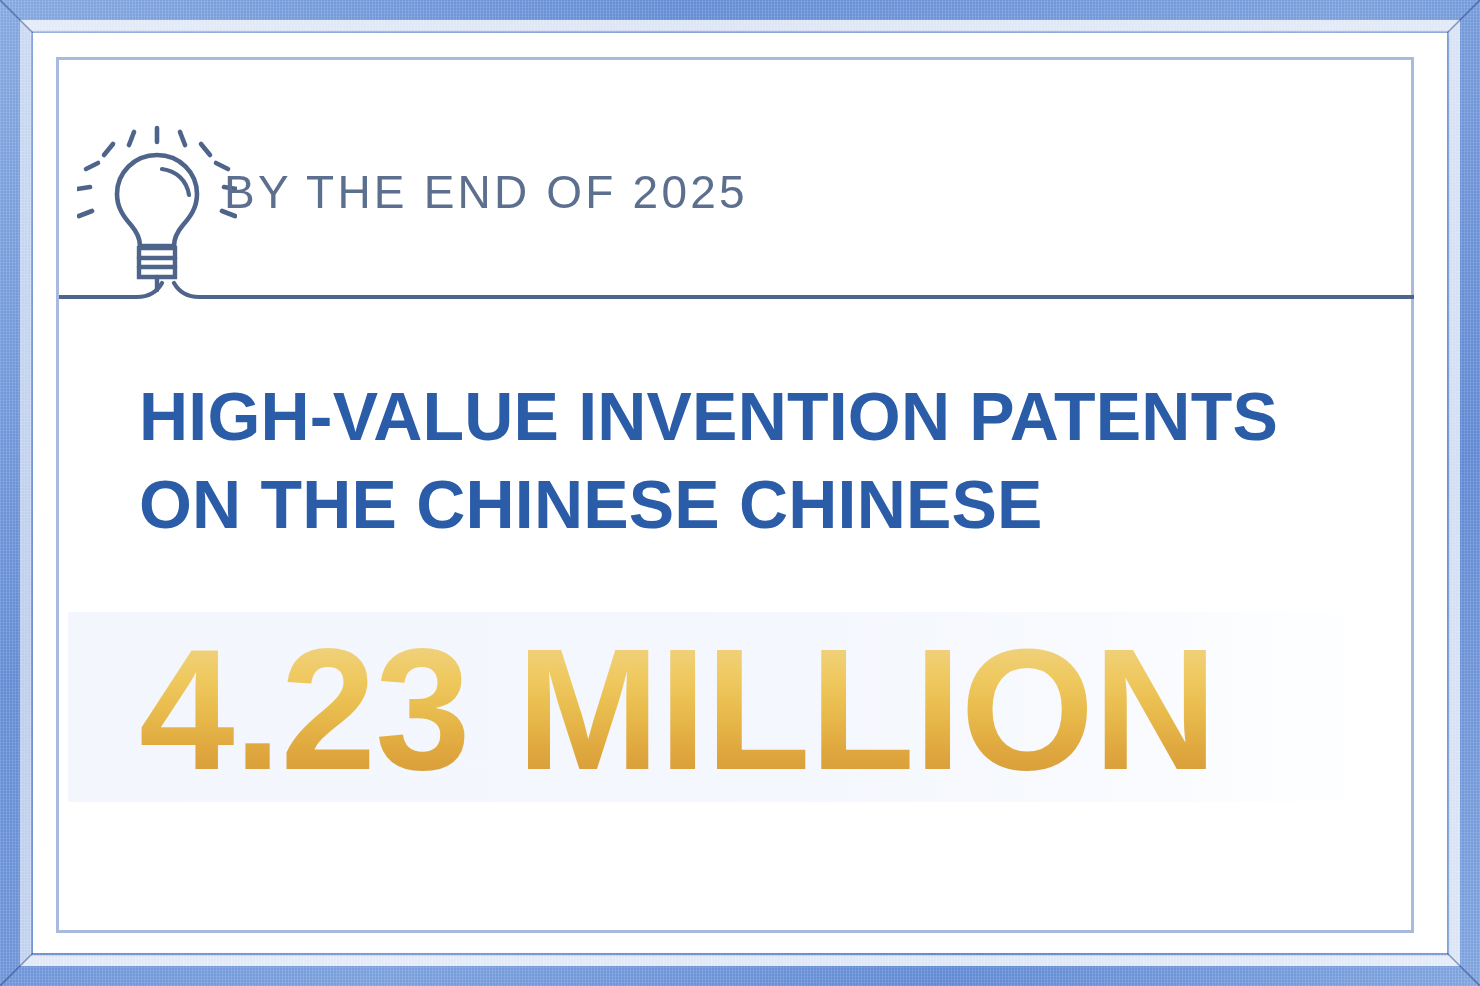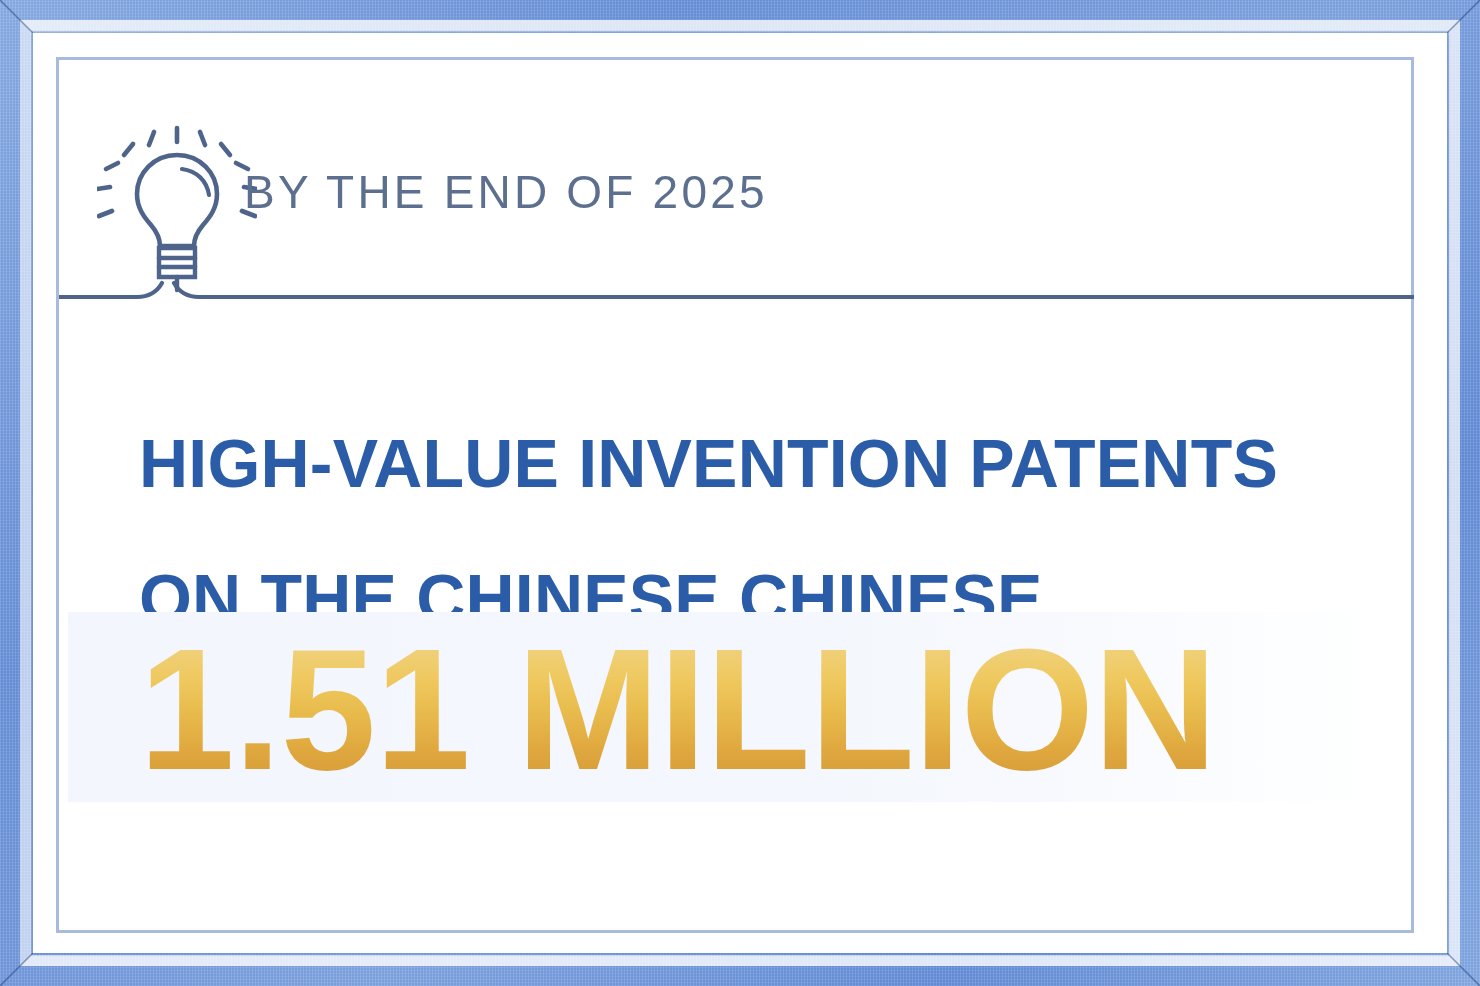--- a/index.html
+++ b/index.html
@@ -70,21 +70,21 @@
     left:56px; top:57px;
     width:1358px; height:876px;
     border:3px solid #A8BBDC;
     background:transparent;
   }
 
   
   #header {
     position:absolute;
     left:59px; top:60px;
-    width:1355px; height:211px;margin-left:20px;
+    width:1355px; height:211px;
   }
   #bulb-icon {
     position:absolute;
     left:18px; top:62px;
     width:160px; height:185px;
   }
   #eyebrow {
     position:absolute;
     left:165px; top:105px;
     font-size:46px;
@@ -106,21 +106,21 @@
     position:absolute;
     left:139px; top:372px;
     width:1180px;
     font-size:68px;
     line-height:88px;
     font-weight:700;
     letter-spacing:0.2px;
     color:#2B5CA8;
     white-space:nowrap;
   }
-  #headline .line { display:block;margin-top:47px; }
+  #headline .line { display:block; }
 
   
   #stat-band {
     position:absolute;
     left:68px; top:612px;
     width:1330px; height:190px;
     background:linear-gradient(90deg,
         #F3F6FC 0%,
         #F4F7FD 55%,
         #F8FAFE 78%,
@@ -206,15 +206,15 @@
     <path d="M0 21 L78 21 C92 21 99 14 103 7
              M115 7 C119 14 126 21 140 21 L1355 21" fill="none" stroke="#4E648A" stroke-width="4.2" stroke-linecap="round"></path>
   </svg>
 
   <div id="headline">
     <span class="line">HIGH-VALUE INVENTION PATENTS</span>
     <span class="line">ON THE CHINESE CHINESE</span>
   </div>
 
   <div id="stat-band"></div>
-  <div id="stat-value">1.51 MILLION</div>
+  <div id="stat-value">4.23 MILLION</div>
 
 </div>
 
 </body></html>

